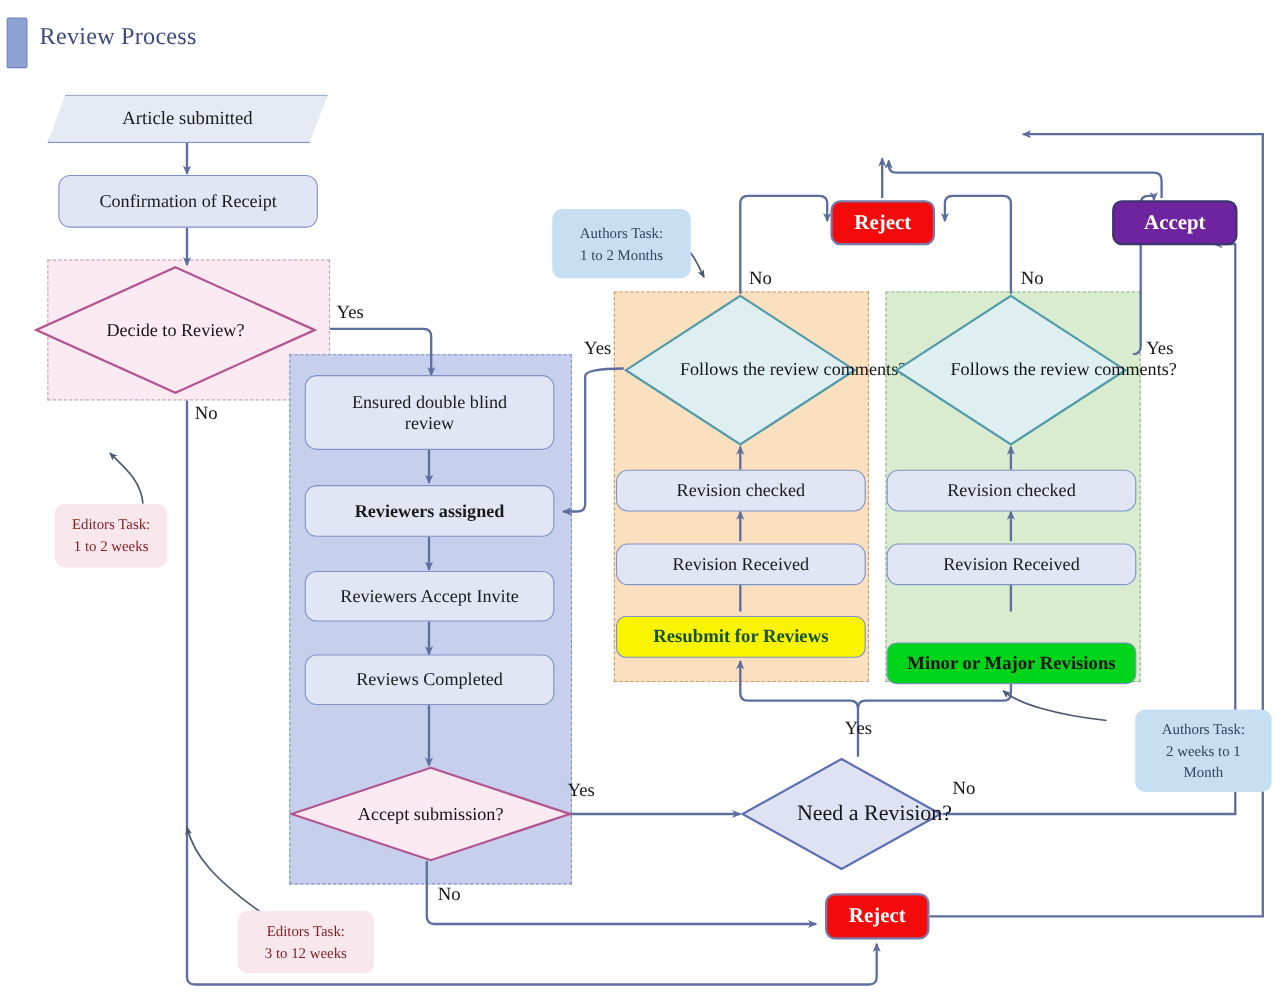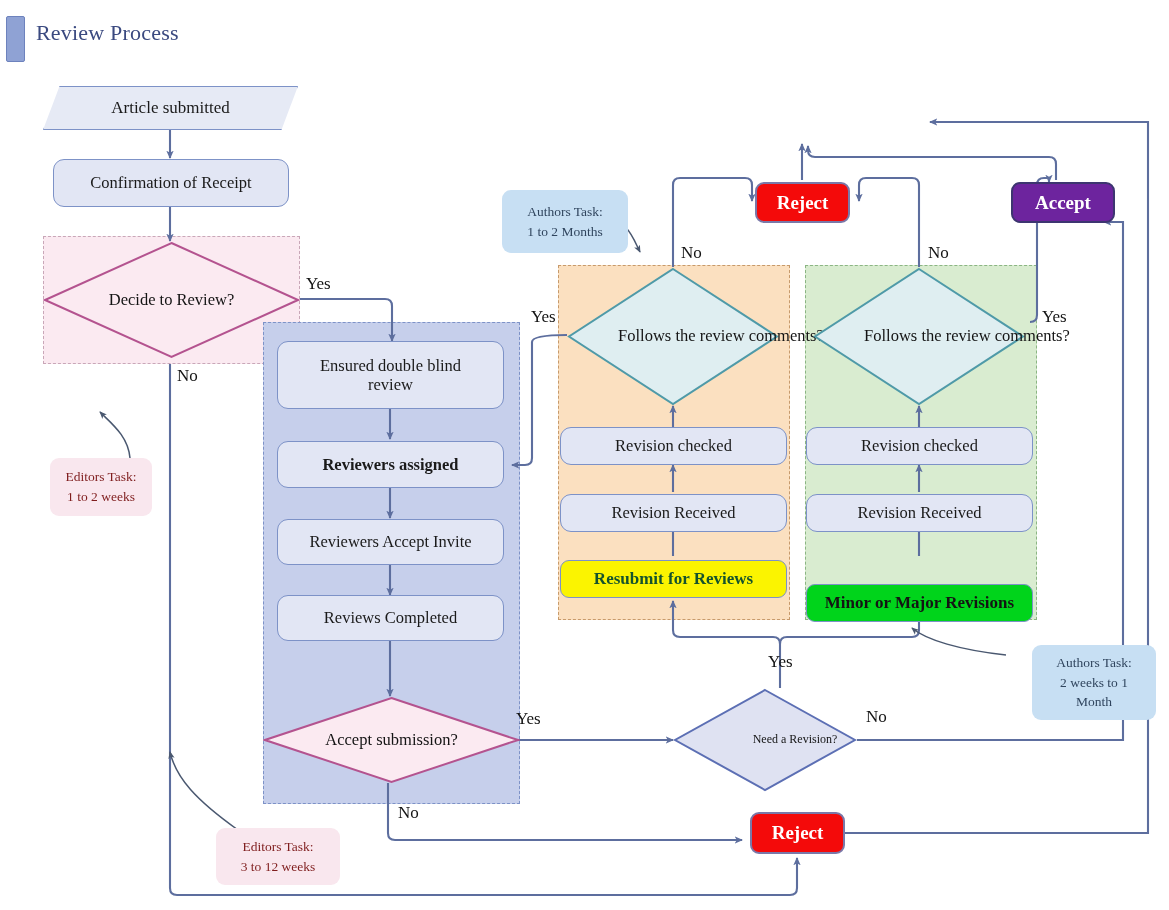--- a/index.html
+++ b/index.html
@@ -134,21 +134,21 @@
       <path d="M238,830 C196,800 176,778 170,752" marker-end="url(#ah-thin)"></path>
       <path d="M600,215 C628,220 632,236 640,252" marker-end="url(#ah-thin)"></path>
       <path d="M1006,655 C960,650 926,640 912,628" marker-end="url(#ah-thin)"></path>
     </g>
   </svg>
 
   <div class="node para" style="left:43px;top:86px;width:255px;height:44px;">Article submitted</div>
 
   <div class="node proc" style="left:53px;top:159px;width:236px;height:48px;">Confirmation of Receipt</div>
 
-  <div class="dmd" style="left:43px;top:241px;width:257px;height:118px;">
+  <div class="dmd" style="left:31px;top:241px;width:257px;height:118px;">
     <svg width="257" height="118" viewBox="0 0 257 118">
       <polygon points="128.5,2 255,59 128.5,116 2,59" fill="#fbeaf1" stroke="#b4538f" stroke-width="2"></polygon>
     </svg>
     <div class="lbl">Decide to Review?</div>
   </div>
 
   <div class="node proc" style="left:277px;top:341px;width:227px;height:68px;padding:0 18px;">Ensured double blind review</div>
 
   <div class="node proc proc-bold" style="left:277px;top:441px;width:227px;height:47px;">Reviewers assigned</div>
 
@@ -160,27 +160,27 @@
     <svg width="257" height="88" viewBox="0 0 257 88">
       <polygon points="128.5,2 255,44 128.5,86 2,44" fill="#fbeaf1" stroke="#b4538f" stroke-width="2"></polygon>
     </svg>
     <div class="lbl">Accept submission?</div>
   </div>
 
   <div class="dmd" style="left:673px;top:688px;width:184px;height:104px;">
     <svg width="184" height="104" viewBox="0 0 184 104">
       <polygon points="92,2 182,52 92,102 2,52" fill="#dfe2f2" stroke="#5c6fb4" stroke-width="2"></polygon>
     </svg>
-    <div class="lbl" style="font-size:12px;padding:0 30px;">Need a Revision?</div>
+    <div class="lbl" style="font-size:20px;padding:0 30px;">Need a Revision?</div>
   </div>
 
 
   <div class="term term-reject" style="left:755px;top:182px;width:95px;height:41px;">Reject</div>
 
-  <div class="term term-accept" style="left:1011px;top:182px;width:104px;height:41px;">Accept</div>
+  <div class="term term-accept" style="left:1011px;top:182px;width:114px;height:41px;">Accept</div>
 
   <div class="term term-reject" style="left:750px;top:812px;width:95px;height:42px;">Reject</div>
 
   <div class="dmd" style="left:567px;top:267px;width:212px;height:139px;">
     <svg width="212" height="139" viewBox="0 0 212 139">
       <polygon points="106,2 210,69.5 106,137 2,69.5" fill="#dfeef1" stroke="#4f9aa8" stroke-width="2"></polygon>
     </svg>
     <div class="lbl" style="padding:0 48px;">Follows the review comments?</div>
   </div>
 

